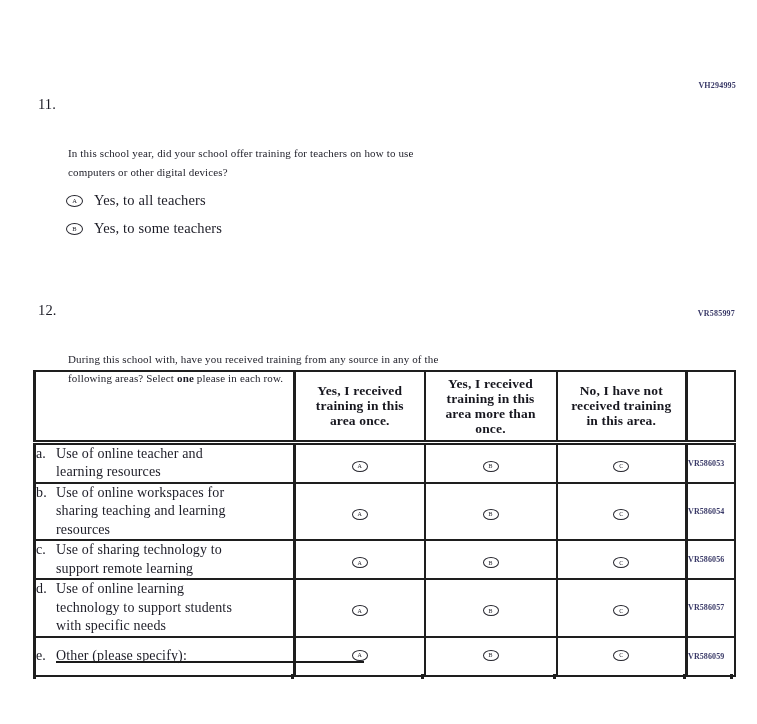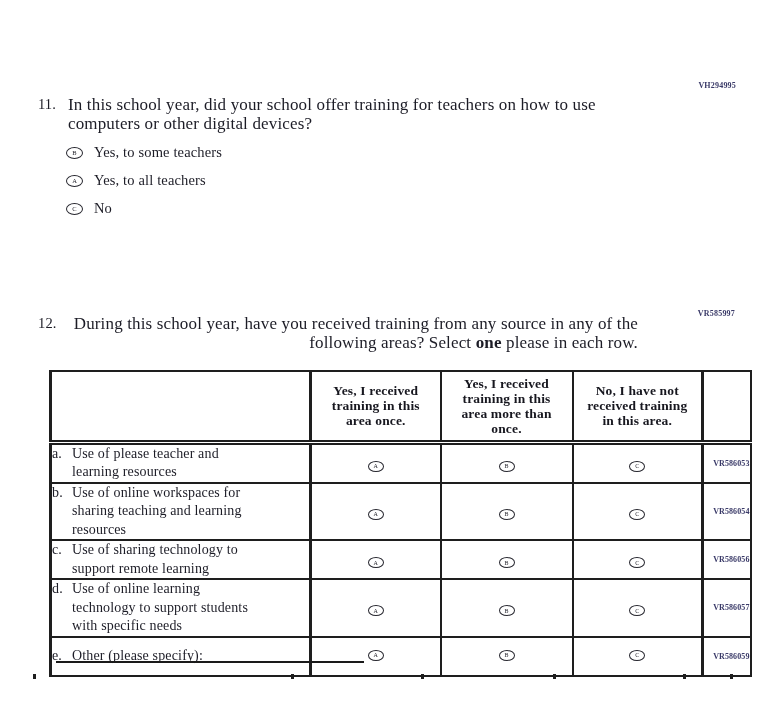--- a/index.html
+++ b/index.html
@@ -7,87 +7,83 @@
     position:relative;width:757px;height:724px;background:#ffffff;
     font-family:"Liberation Serif","DejaVu Serif",serif;
     color:#1c1c26;overflow:hidden;letter-spacing:0.15px;
   }
   .code{
     position:absolute;font-size:8px;font-weight:bold;color:#3a3a68;
     letter-spacing:0.2px;text-align:center;
   }
   .question{position:absolute;left:38px;width:600px;}
   .qnum{position:absolute;left:0;top:0;font-weight:normal;font-size:14.5px;}
-  .qtext{margin-left:30px;font-size:17px;line-height:18.5px;white-space:pre-line;}
+  .qtext{margin-left:30px;font-size:11px;line-height:18.5px;white-space:pre-line;margin-top:48px;}
   .options{margin-left:28px;margin-top:11px;}
   .option-row{display:flex;align-items:center;margin-bottom:11px;height:17px;}
   .bubble{
     box-sizing:border-box;display:inline-flex;align-items:center;justify-content:center;
     border:1.4px solid #26262e;border-radius:50%;color:#26262e;
     flex:0 0 auto;letter-spacing:0;
   }
   .bubble.big{width:17px;height:12px;font-size:6.5px;margin-right:11px;}
   .bubble.small{width:16px;height:11px;font-size:6px;}
   .option-label{font-size:14.5px;line-height:17px;}
   table.grid{
     position:absolute;left:33px;top:370px;width:700px;
-    border-collapse:collapse;table-layout:fixed;margin-left:16px;
+    border-collapse:collapse;table-layout:fixed;
   }
   table.grid td,table.grid th{
     box-sizing:border-box;border:2px solid #1e1e1e;vertical-align:middle;
     padding:0;overflow:hidden;
   }
   col.c-label{width:260px;}col.c-opt1{width:130px;}col.c-opt2{width:132px;}
   col.c-opt3{width:130px;}col.c-code{width:48px;}
   table.grid .b-left{border-left-width:3px;}
   table.grid .b-right{border-right-width:2px;}
   table.grid .b-thick-l{border-left-width:3px;}
   table.grid tr.head th{border-bottom:5px double #1e1e1e;font-size:13.5px;
     font-weight:bold;line-height:15px;text-align:center;white-space:pre-line;color:#17171f;}
   td.label-cell{vertical-align:top;padding:2px 2px 0 5px;}
   .label-wrap{display:flex;font-size:14px;line-height:18.5px;}
   .row-letter{flex:0 0 20px;}
   .row-text{flex:1;white-space:pre-line;}
   td.bubble-cell{text-align:center;}
-  td.code-cell{text-align:right;font-size:8px;font-weight:bold;color:#3a3a68;letter-spacing:0.1px;}
+  td.code-cell{text-align:left;font-size:8px;font-weight:bold;color:#3a3a68;letter-spacing:0.1px;}
   .writein-line{position:absolute;left:56px;top:661px;width:308px;height:2px;background:#1a1a1a;}
   .stub{position:absolute;top:674px;width:3px;height:5px;background:#1e1e1e;}
 </style>
 </head>
 <body>
 
 <div class="page">
 
   <div class="code" style="top:81px;right:21px;">VH294995</div>
 
   <section class="question" style="top:96px;">
     <span class="qnum">11.</span>
     <div class="qtext">In this school year, did your school offer training for teachers on how to use
 computers or other digital devices?</div>
     <div class="options">
       <div class="option-row">
-        <span class="bubble big">B</span>
-        <span class="option-label">Yes, to some teachers</span>
-      </div>
-      <div class="option-row">
         <span class="bubble big">A</span>
         <span class="option-label">Yes, to all teachers</span>
       </div>
       <div class="option-row">
-        <span class="bubble big">C</span>
-        <span class="option-label">No</span>
+        <span class="bubble big">B</span>
+        <span class="option-label">Yes, to some teachers</span>
       </div>
     </div>
   </section>
 
   <div class="code" style="top:309px;right:22px;">VR585997</div>
 
-  <section class="question" style="top:315px;text-align:right;">
+  <section class="question" style="top:302px;">
     <span class="qnum">12.</span>
-    <div class="qtext"><span>During this school year, have you received training from any source in any of the
+    <div class="qtext"><span>During this school with, have you received training from any source in any of the
 following areas? Select </span><b>one</b><span> please in each row.</span></div>
   </section>
 
   <table class="grid">
     <colgroup>
       <col class="c-label">
         <col class="c-opt1">
         <col class="c-opt2">
         <col class="c-opt3">
         <col class="c-code">
@@ -105,21 +101,21 @@
       <th>No, I have not
 received training
 in this area.</th>
       <th class="b-thick-l b-right"></th>
     </tr>
 
     <tr style="height:34px;">
       <td class="label-cell b-left">
         <div class="label-wrap">
               <span class="row-letter">a.</span>
-              <span class="row-text">Use of please teacher and
+              <span class="row-text">Use of online teacher and
 learning resources</span>
             </div>
       </td>
       <td class="bubble-cell b-thick-l"><span class="bubble small">A</span></td>
       <td class="bubble-cell"><span class="bubble small">B</span></td>
       <td class="bubble-cell"><span class="bubble small">C</span></td>
       <td class="code-cell b-thick-l b-right">VR586053</td>
     </tr>
 
     <tr style="height:54px;">

